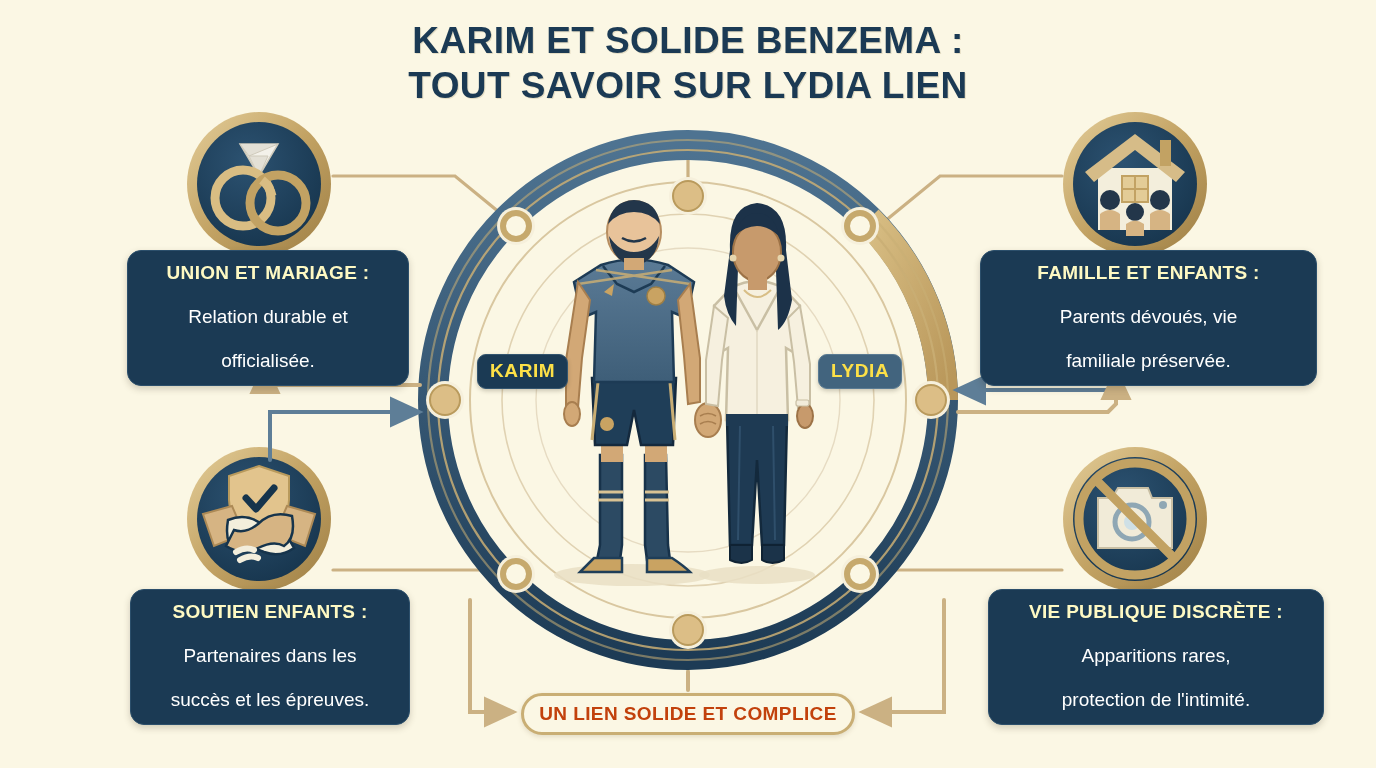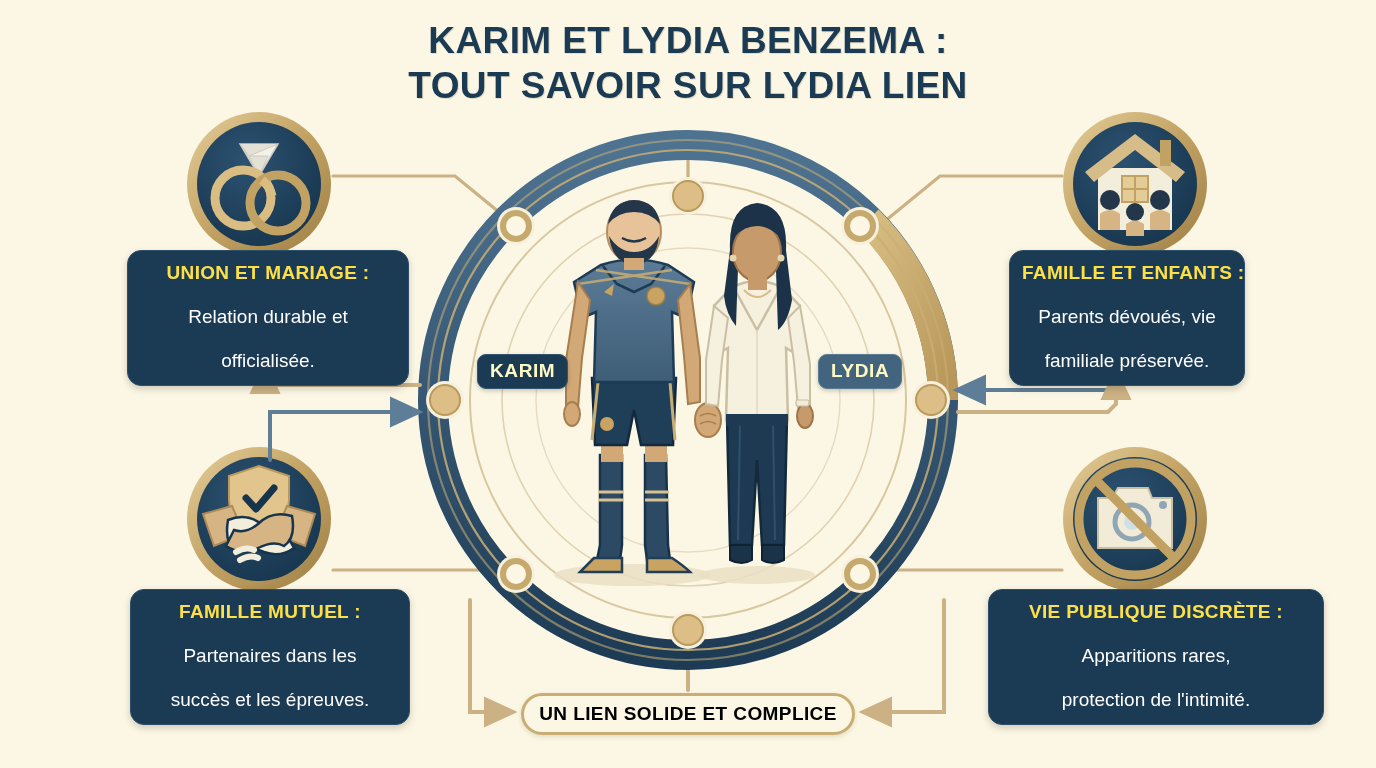--- a/index.html
+++ b/index.html
@@ -51,46 +51,46 @@
     position: absolute;
     background: #1B3A54;
     border-radius: 14px;
     border: 1px solid #2C4F6B;
     box-shadow: 0 3px 7px rgba(60,50,30,0.22);
     padding: 10px 12px 12px 12px;
     text-align: center;
   }
   .info-box .bh {
     display: block;
-    color: #fde047;
+    color: #fef9c3;
     font-weight: bold;
     font-size: 19px;
     line-height: 1.25;
     letter-spacing: 0.3px;
     white-space: nowrap;
   }
   .info-box .bb {
     display: block;
     color: #FFFFFF;
     font-size: 19px;
     line-height: 1.28;
     margin-top: 20px;
   }
 
   #box-union   { left: 127px; top: 250px; width: 282px; }
-  #box-famille { left: 1009px; top: 250px; width: 236px; }
+  #box-famille { left: 980px; top: 250px; width: 337px; }
   #box-soutien { left: 130px; top: 589px; width: 280px; }
   #box-vie     { left: 988px; top: 589px; width: 336px; }
 
   
   .name-tag {
     position: absolute;
     border-radius: 9px;
     padding: 5px 12px 6px 12px;
-    color: #fef9c3;
+    color: #fde047;
     font-weight: bold;
     font-size: 19px;
     letter-spacing: 0.6px;
     box-shadow: 0 2px 4px rgba(60,50,30,0.25);
   }
   #tag-karim { left: 477px; top: 354px; background: #1B3A54; border: 1px solid #33556F; }
   #tag-lydia { left: 818px; top: 354px; background: #42647E; border: 1px solid #5A7B93; }
 
   
   #pill {
@@ -98,34 +98,34 @@
     left: 521px;
     top: 693px;
     width: 334px;
     height: 42px;
     border-radius: 21px;
     background: #FBF7E4;
     border: 3px solid #C9AE74;
     display: flex;
     align-items: center;
     justify-content: center;
-    color: #000000;
+    color: #c2410c;
     font-weight: bold;
     font-size: 19px;
     letter-spacing: 0.4px;
     box-shadow: 0 2px 5px rgba(120,100,60,0.18);
   }
 </style>
 </head>
 <body>
 
 <div id="stage">
 
   <div id="title">
-    <span class="l1">KARIM ET LYDIA BENZEMA :</span>
+    <span class="l1">KARIM ET SOLIDE BENZEMA :</span>
     <span class="l2">TOUT SAVOIR SUR LYDIA LIEN</span>
   </div>
 
   <svg id="artwork" viewBox="0 0 1376 768">
     <defs>
       <linearGradient id="gradRingBlue" x1="0" y1="0" x2="0" y2="1">
         <stop offset="0%" stop-color="#4E7391"></stop>
         <stop offset="100%" stop-color="#1D3B55"></stop>
       </linearGradient>
       <linearGradient id="gradRingGold" x1="0" y1="0" x2="1" y2="1">
@@ -389,21 +389,21 @@
     <span class="bb">officialisée.</span>
   </div>
 
   <div class="info-box" id="box-famille">
     <span class="bh">FAMILLE ET ENFANTS :</span>
     <span class="bb">Parents dévoués, vie</span>
     <span class="bb">familiale préservée.</span>
   </div>
 
   <div class="info-box" id="box-soutien">
-    <span class="bh">FAMILLE MUTUEL :</span>
+    <span class="bh">SOUTIEN ENFANTS :</span>
     <span class="bb">Partenaires dans les</span>
     <span class="bb">succès et les épreuves.</span>
   </div>
 
   <div class="info-box" id="box-vie">
     <span class="bh">VIE PUBLIQUE DISCRÈTE :</span>
     <span class="bb">Apparitions rares,</span>
     <span class="bb">protection de l'intimité.</span>
   </div>
 

